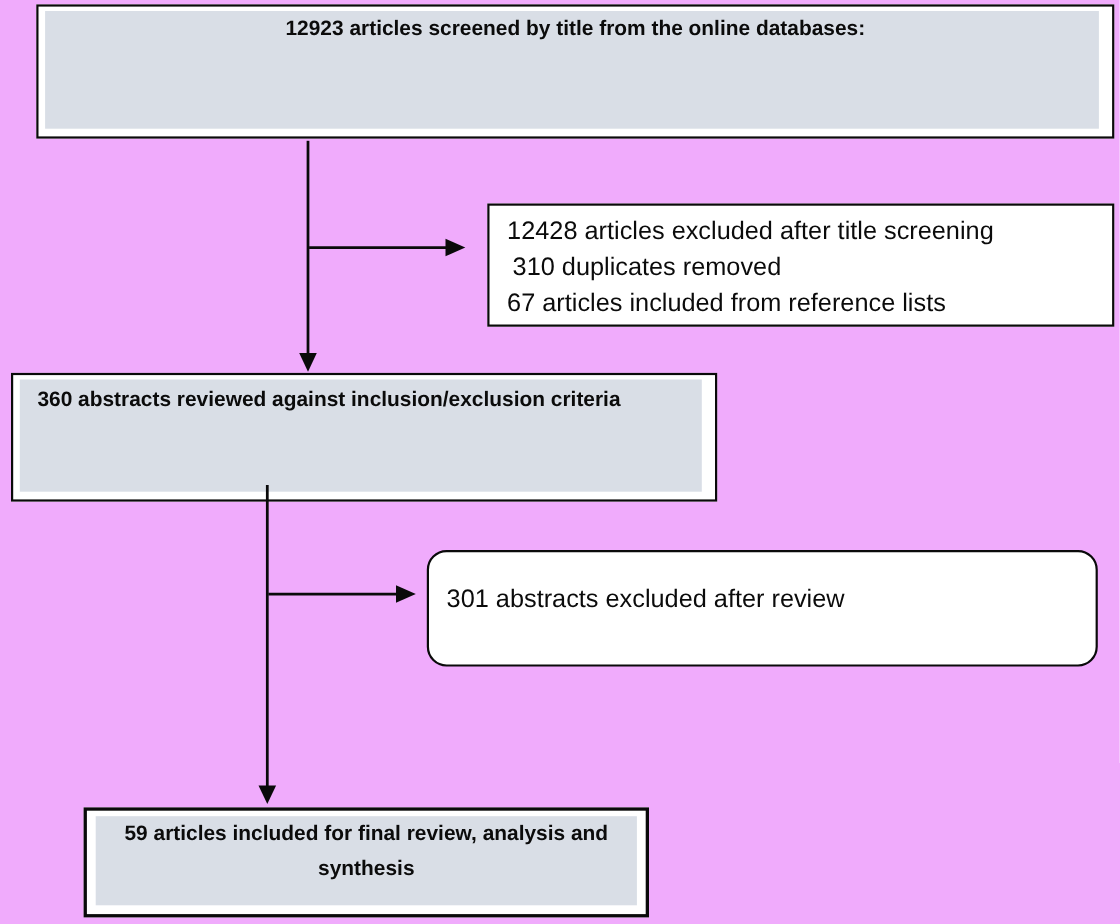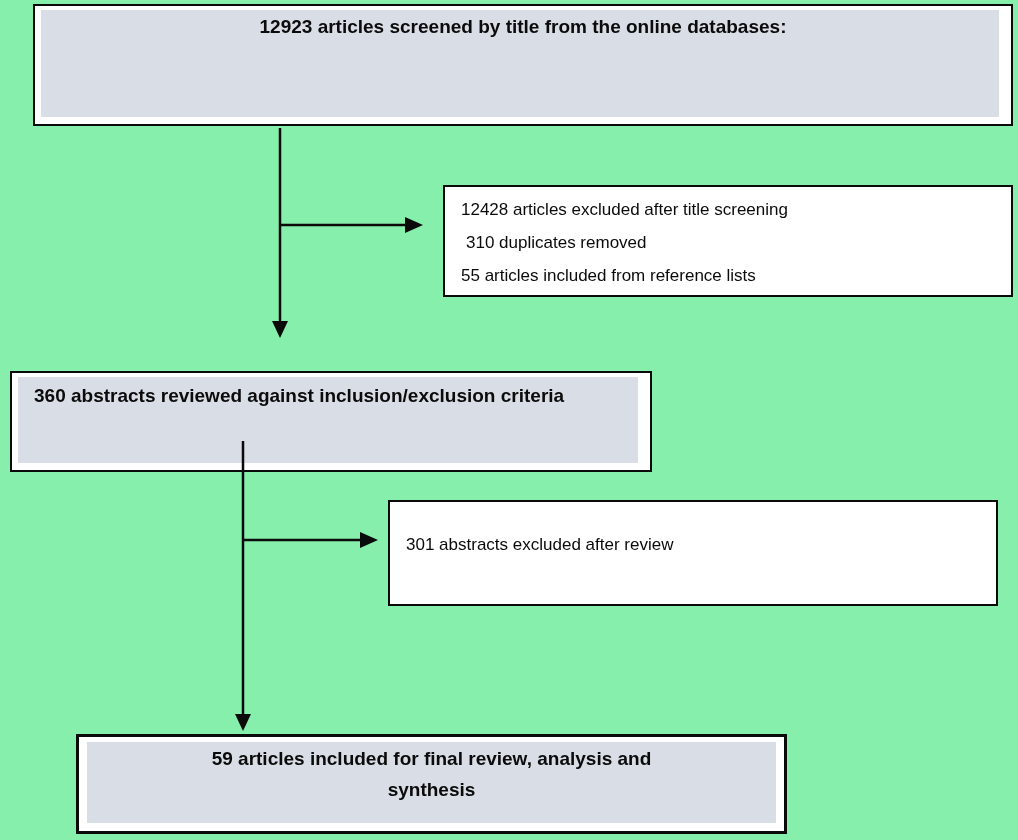--- a/index.html
+++ b/index.html
@@ -6,59 +6,59 @@
     margin: 0;
     padding: 0;
     background: #ffffff;
     font-family: "Liberation Sans", sans-serif;
     color: #0b0b0b;
   }
   .canvas {
     position: relative;
     width: 1018px;
     height: 840px;
-    background: #86efac;
+    background: #f0abfc;
     overflow: hidden;
   }
   .box {
     position: absolute;
     border: 2px solid #0a0a0a;
     background: #ffffff;
     box-sizing: border-box;
   }
   .fill-inner {
     position: absolute;
     top: 4px; left: 6px; right: 12px; bottom: 7px;
     background: #d9dee6;
   }
   .bold-text {
     position: relative;
     font-weight: bold;
     font-size: 19px;
     line-height: 31px;
   }
   .reg-text {
-    font-size: 17px;
+    font-size: 23px;
     line-height: 33px;
   }
   
   #box-screened { left: 33px; top: 4px; width: 980px; height: 122px; }
   #box-screened .bold-text { text-align: center; padding: 5px 18px 0 18px; }
 
   #box-title-excluded { left: 443px; top: 185px; width: 570px; height: 112px; }
   #box-title-excluded .reg-text { padding: 6px 6px 0 16px; }
   #box-title-excluded .line-indent { padding-left: 5px; }
 
-  #box-abstracts { left: 10px; top: 339px; width: 642px; height: 101px; margin-top: 32px; }
+  #box-abstracts { left: 10px; top: 339px; width: 642px; height: 117px; }
   #box-abstracts .bold-text { text-align: left; padding: 7px 10px 0 22px; }
 
-  #box-review-excluded { left: 388px; top: 500px; width: 610px; height: 106px; }
+  #box-review-excluded { left: 388px; top: 500px; width: 610px; height: 106px; border-radius: 18px; }
   #box-review-excluded .reg-text { padding: 26px 6px 0 16px; }
 
-  #box-final { left: 76px; top: 734px; width: 711px; height: 100px; border-width: 3px; }
+  #box-final { left: 76px; top: 734px; width: 514px; height: 100px; border-width: 3px; }
   #box-final .fill-inner { top: 5px; left: 8px; right: 8px; bottom: 8px; }
   #box-final .bold-text { text-align: center; padding: 6px 0 0 0; }
   #box-final .constrain { max-width: 510px; margin: 0 auto; }
 
   .arrow-layer {
     position: absolute;
     left: 0; top: 0;
     width: 1018px;
     height: 840px;
     pointer-events: none;
@@ -73,21 +73,21 @@
     <div class="fill-inner"></div>
     <div class="bold-text">
       <div>12923 articles screened by title from the online databases:</div>
     </div>
   </div>
 
   <div class="box" id="box-title-excluded">
     <div class="reg-text">
       <div>12428 articles excluded after title screening</div>
       <div class="line-indent">310 duplicates removed</div>
-      <div>55 articles included from reference lists</div>
+      <div>67 articles included from reference lists</div>
     </div>
   </div>
 
   <div class="box" id="box-abstracts">
     <div class="fill-inner"></div>
     <div class="bold-text">360 abstracts reviewed against inclusion/exclusion criteria</div>
   </div>
 
   <div class="box" id="box-review-excluded">
     <div class="reg-text">301 abstracts excluded after review</div>

